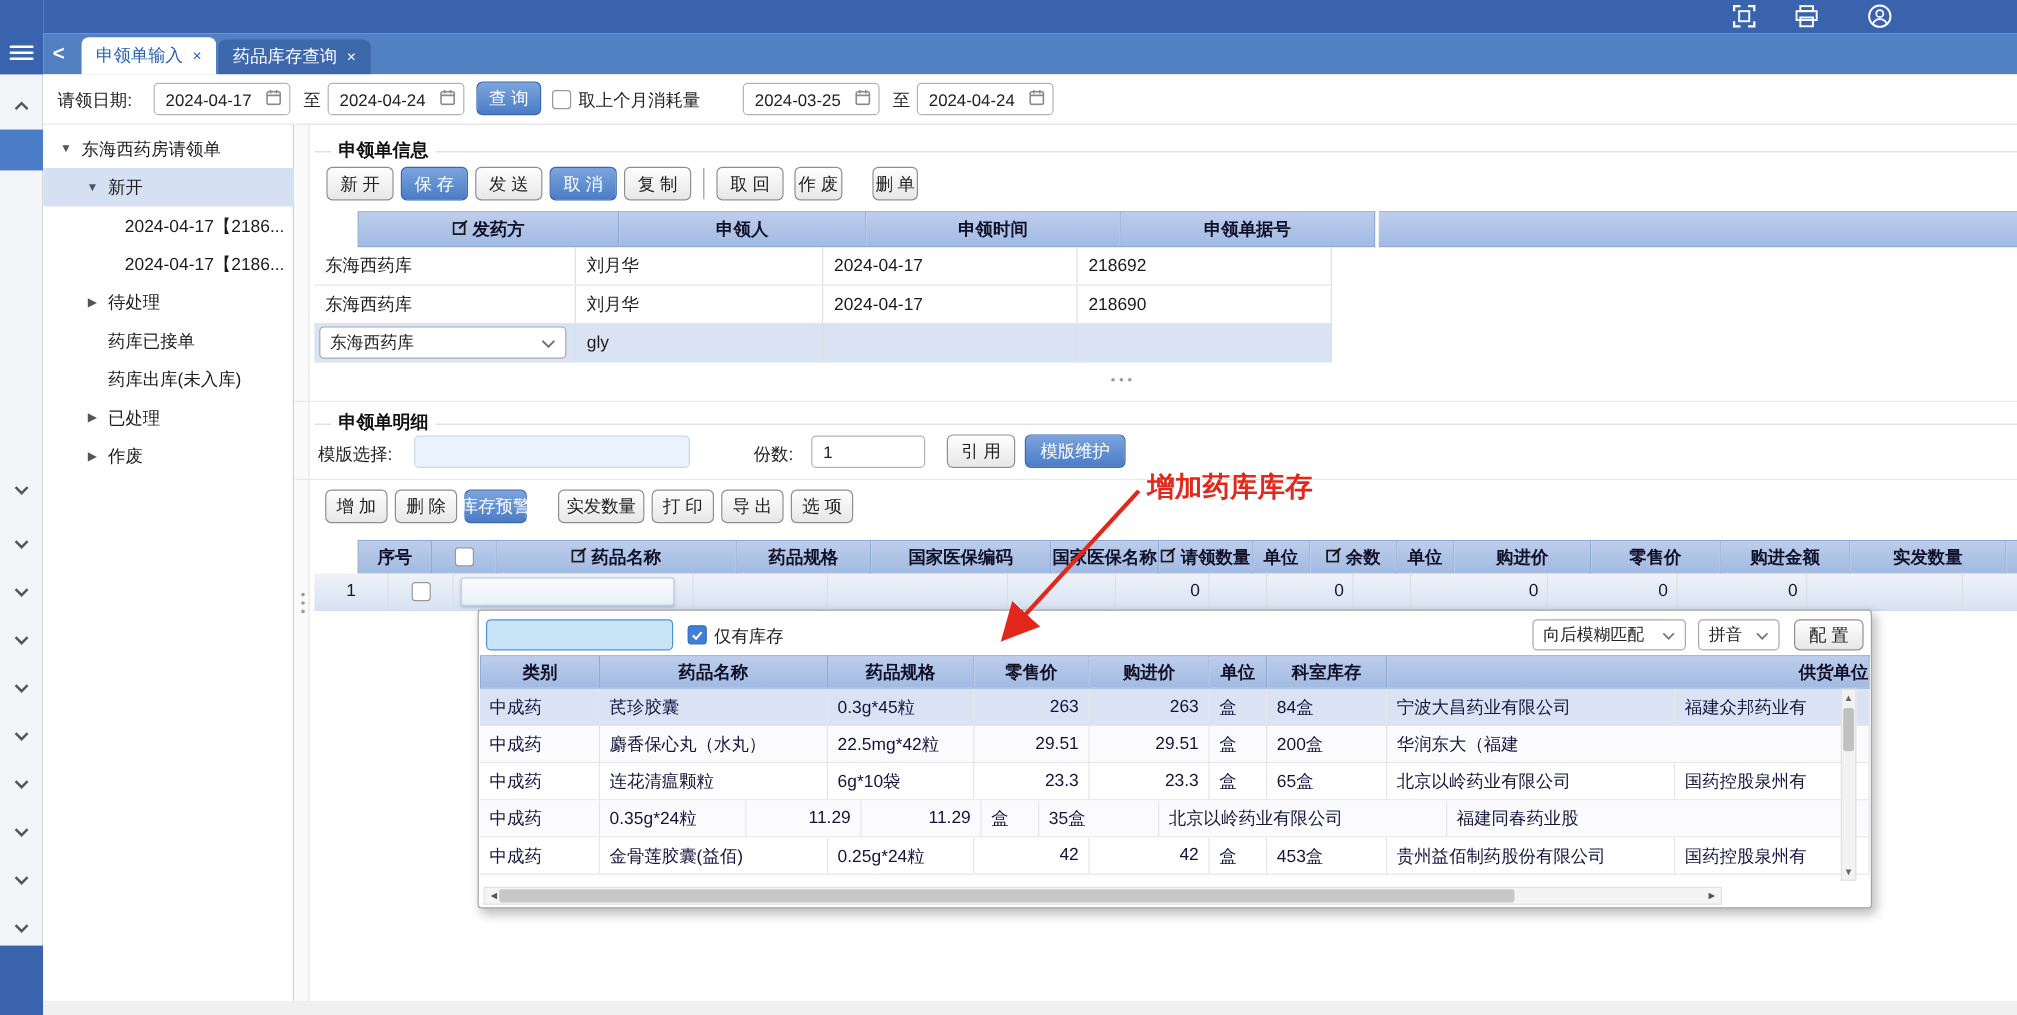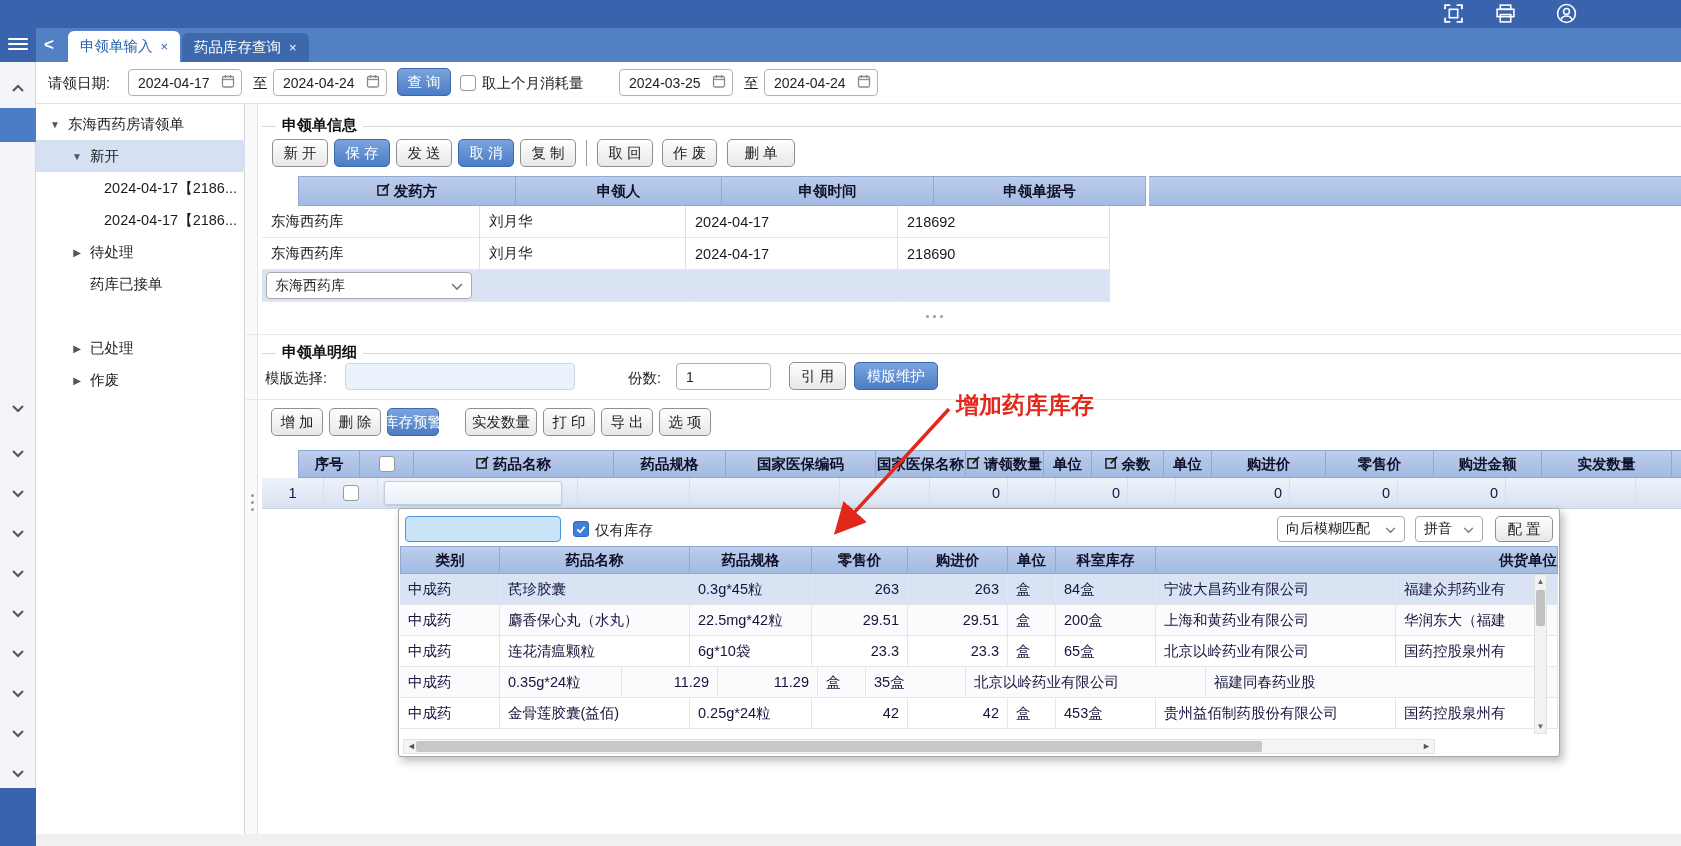--- a/index.html
+++ b/index.html
@@ -260,20 +260,23 @@
   <div class="titem lvl2" style="top:100px">
       <span>2024-04-17【2186...</span>
     </div>
   <div class="titem lvl1" style="top:132px">
       <span class="tarrow">▶</span>
       <span>待处理</span>
     </div>
   <div class="titem lvl1" style="top:164px;padding-left:54px">
       <span>药库已接单</span>
     </div>
+  <div class="titem lvl1" style="top:196px;padding-left:54px">
+      <span>药库出库(未入库)</span>
+    </div>
   <div class="titem lvl1" style="top:228px">
       <span class="tarrow">▶</span>
       <span>已处理</span>
     </div>
   <div class="titem lvl1" style="top:260px">
       <span class="tarrow">▶</span>
       <span>作废</span>
     </div>
 </div>
 <div class="vsplit"></div>
@@ -286,22 +289,22 @@
 <div class="gline" style="left:262px;top:126px;width:1419px"></div>
 <div class="gtitle" style="left:276px;top:116px">申领单信息</div>
 
 <div class="btn" style="left:272px;top:139px;width:56px">新 开</div>
 <div class="btn blue" style="left:334px;top:139px;width:56px">保 存</div>
 <div class="btn" style="left:396px;top:139px;width:56px">发 送</div>
 <div class="btn blue" style="left:458px;top:139px;width:56px">取 消</div>
 <div class="btn" style="left:520px;top:139px;width:56px">复 制</div>
 <div class="abs" style="left:586px;top:140px;width:1px;height:26px;background:#9a9a9a"></div>
 <div class="btn" style="left:597px;top:139px;width:56px">取 回</div>
-<div class="btn" style="left:662px;top:139px;width:55px">作 废</div>
-<div class="btn" style="left:727px;top:139px;width:68px">删 单</div>
+<div class="btn" style="left:662px;top:139px;width:40px">作 废</div>
+<div class="btn" style="left:727px;top:139px;width:38px">删 单</div>
 
 <div class="hrow" style="left:262px;top:176px">
   <div class="hcell" style="width:218px">
     <span class="edit-ic"><svg width="13" height="13" viewBox="0 0 14 14">
           <rect x="1" y="3" width="10" height="10" fill="none" stroke="#1a1a1a" stroke-width="1.6"></rect>
           <path d="M6 8L13 1" stroke="#1a1a1a" stroke-width="1.8"></path>
         </svg></span>
     <span>发药方</span>
   </div>
   <div class="hcell" style="width:206px">
@@ -330,20 +333,21 @@
 </div>
 <div class="mrow sel" style="left:262px;top:270px;width:848px">
   <div class="mcell" style="width:218px;padding:0 4px">
     <div class="select" style="width:206px">
       <span>东海西药库</span>
       <span class="chev"><svg width="12" height="8" viewBox="0 0 12 8">
             <path d="M1 1l5 5 5-5" fill="none" stroke="#777" stroke-width="1.6"></path>
           </svg></span>
     </div>
   </div>
+  <div class="mcell" style="width:206px">gly</div>
   <div class="mcell" style="width:212px"></div>
   <div class="mcell" style="width:212px"></div>
 </div>
 
 <div class="hdots">
     <i></i>
     <i></i>
     <i></i>
   </div>
 <div class="hr" style="left:246px;top:334px;width:1435px"></div>
@@ -514,21 +518,20 @@
         <div class="c8">福建众邦药业有</div>
       </div>
       <div class="prow">
         <div class="c0">中成药</div>
         <div class="c1">麝香保心丸（水丸）</div>
         <div class="c2">22.5mg*42粒</div>
         <div class="c3">29.51</div>
         <div class="c4">29.51</div>
         <div class="c5">盒</div>
         <div class="c6">200盒</div>
-        <div class="c7">上海和黄药业有限公司</div>
         <div class="c8">华润东大（福建</div>
       </div>
       <div class="prow">
         <div class="c0">中成药</div>
         <div class="c1">连花清瘟颗粒</div>
         <div class="c2">6g*10袋</div>
         <div class="c3">23.3</div>
         <div class="c4">23.3</div>
         <div class="c5">盒</div>
         <div class="c6">65盒</div>

